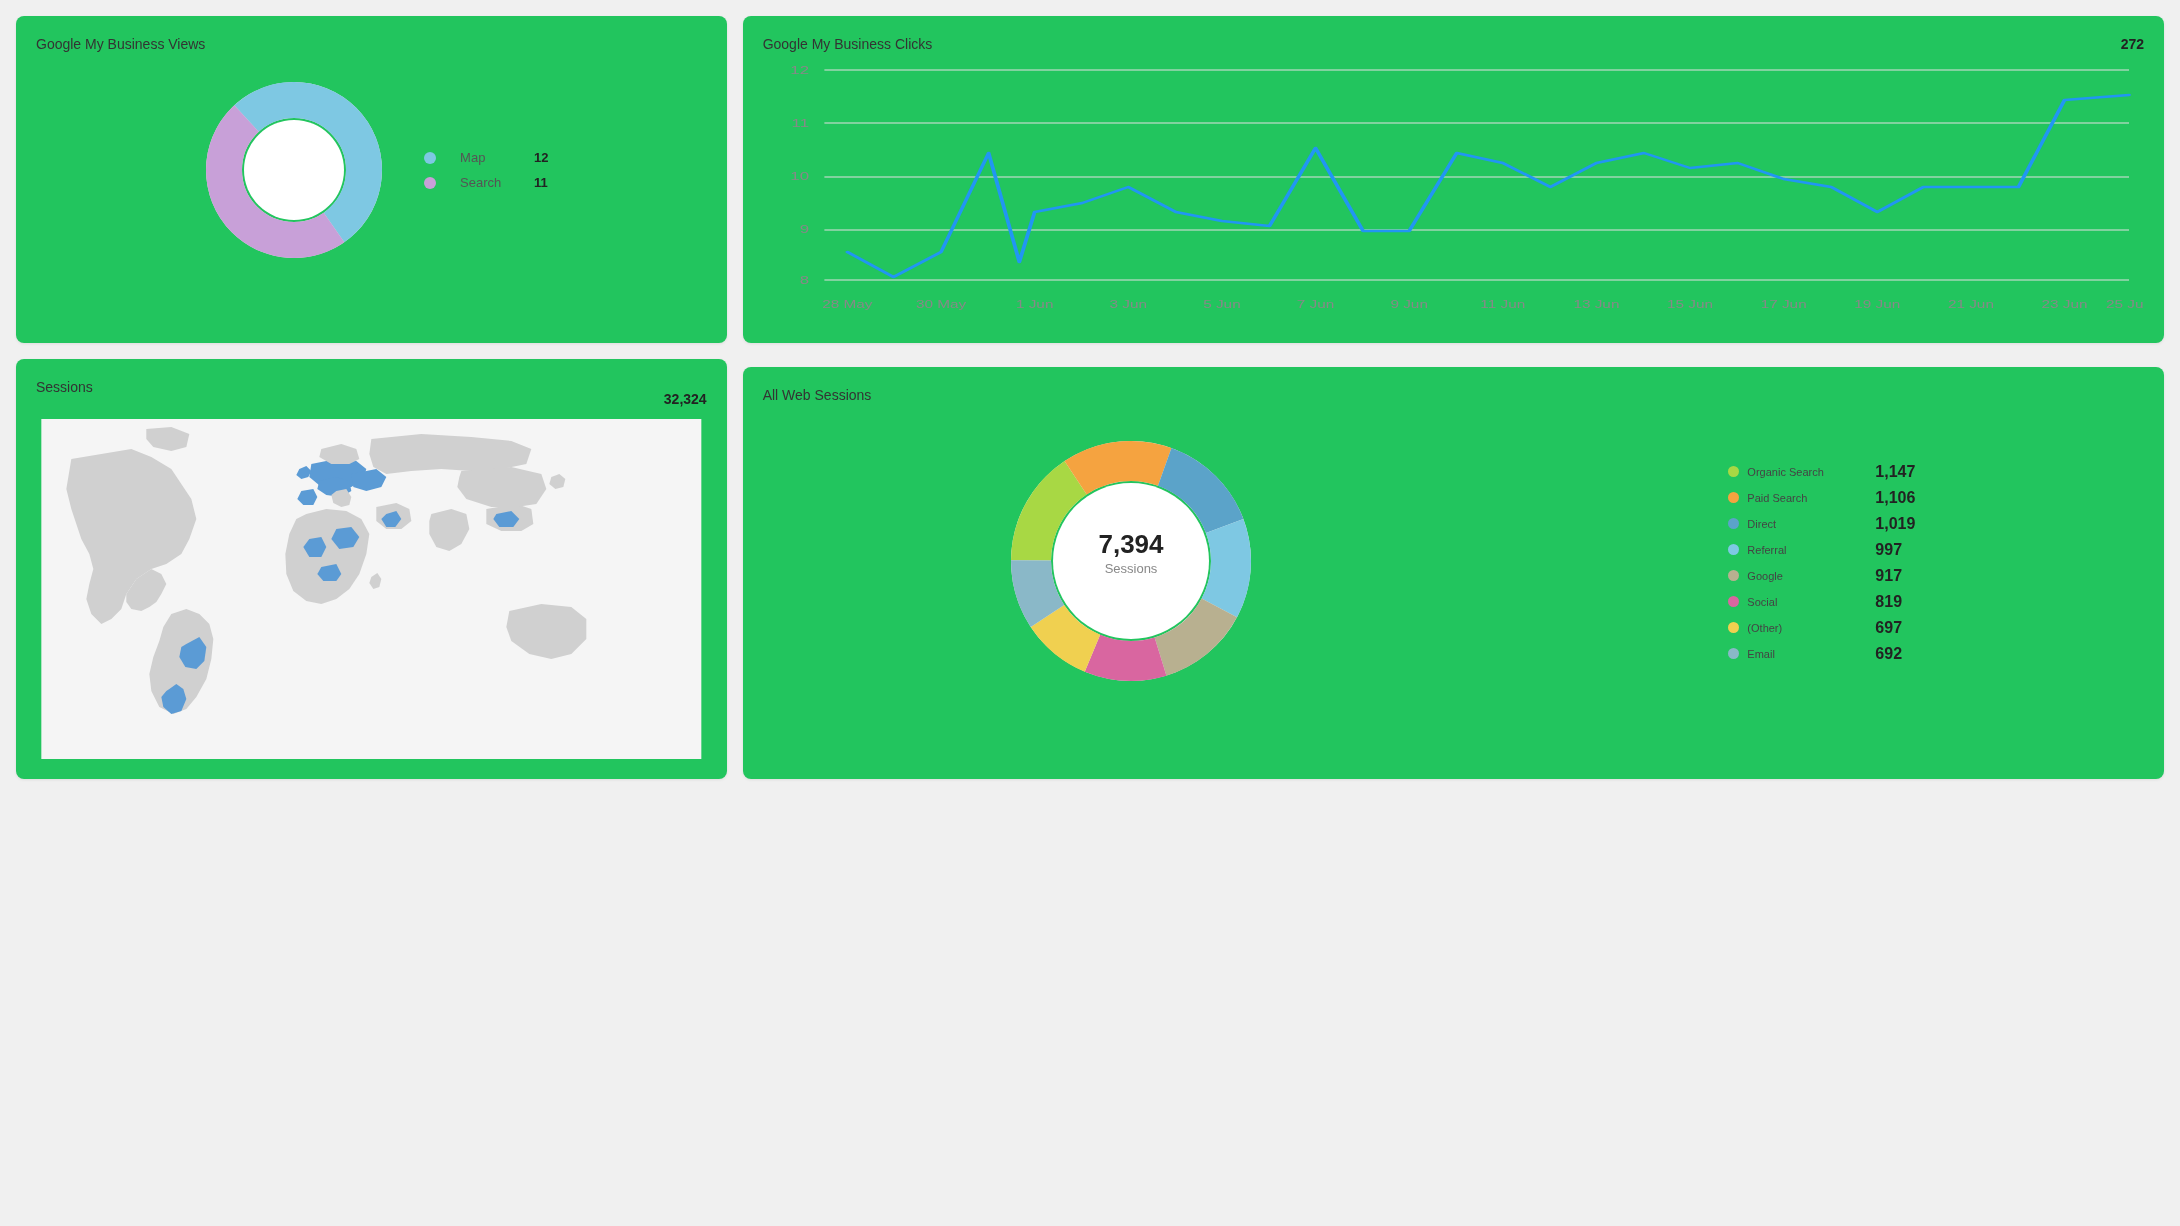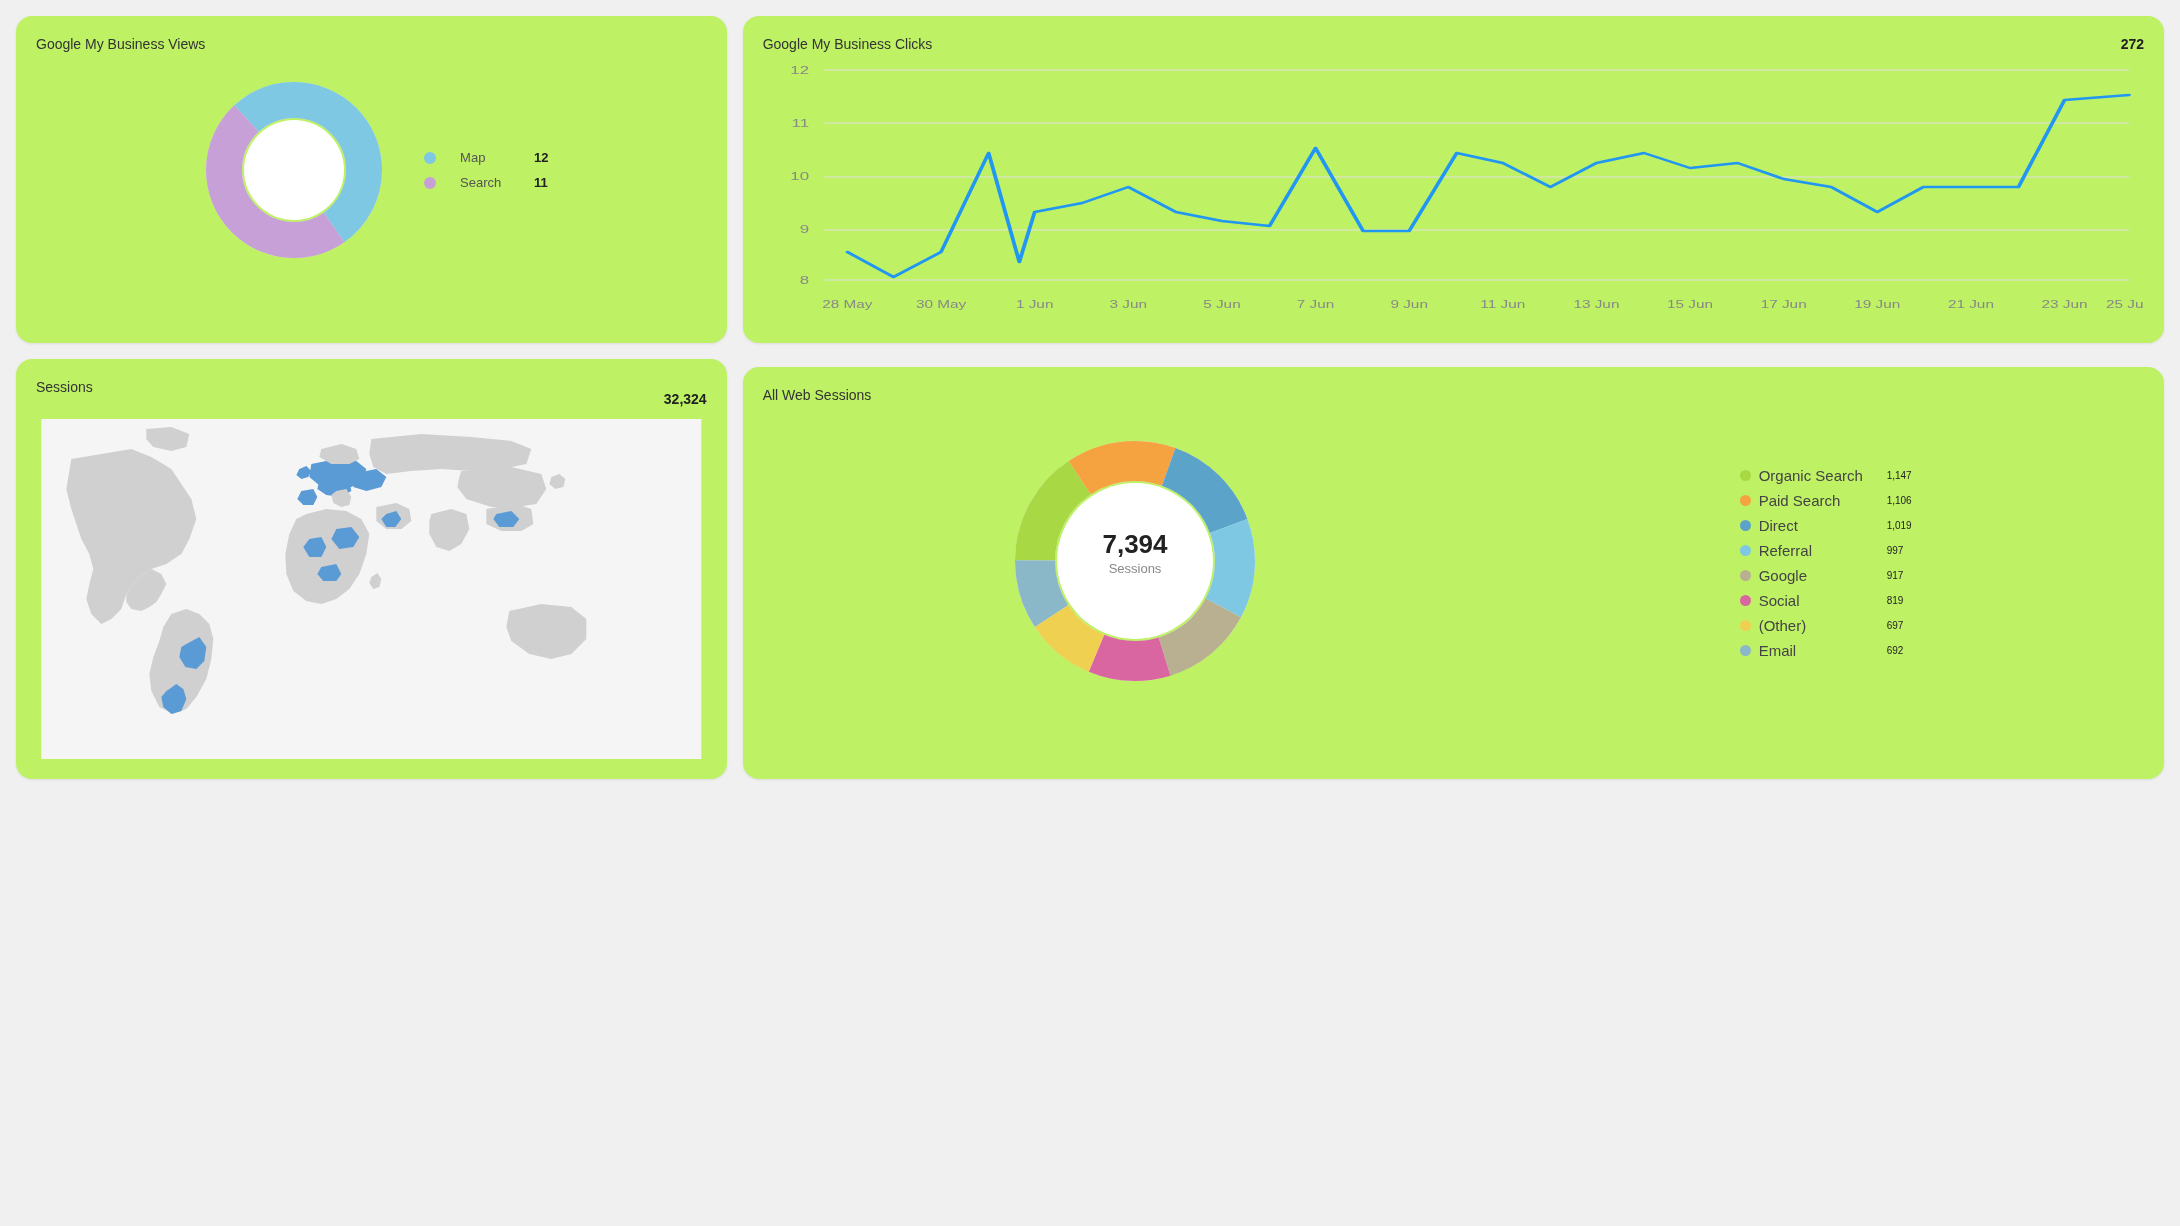--- a/index.html
+++ b/index.html
@@ -10,22 +10,22 @@
       color: #333;
       padding: 16px;
     }
     .dashboard {
       display: grid;
       grid-template-columns: 1fr 2fr;
       grid-template-rows: auto auto;
       gap: 16px;
     }
     .card {
-      background: #bef264;
-      border-radius: 16px;
+      background: #22c55e;
+      border-radius: 8px;
       padding: 20px;
       box-shadow: 0 1px 3px rgba(0,0,0,0.08);
     }
     .card-title {
       font-size: 14px;
       font-weight: 500;
       color: #333;
       margin-bottom: 8px;
     }
     .card-value {
@@ -87,22 +87,22 @@
       display: flex;
       flex-direction: column;
       gap: 8px;
     }
     .web-legend-item {
       display: flex;
       align-items: center;
       gap: 8px;
     }
     .web-legend-dot { width: 11px; height: 11px; border-radius: 50%; flex-shrink: 0; }
-    .web-legend-label { color: #444; min-width: 120px; font-size: 15px; }
-    .web-legend-value { font-weight: 400; color: #222; font-size: 10px; }
+    .web-legend-label { color: #444; min-width: 120px; font-size: 11px; }
+    .web-legend-value { font-weight: 700; color: #222; font-size: 16px; }
   </style>
 </head>
 <body>
 
 <div class="dashboard">
 
   <div class="card card-gmb-views">
     <div class="card-title">Google My Business Views</div>
     <div class="donut-container">
       <svg class="donut-svg" width="200" height="200" viewBox="0 0 200 200">

